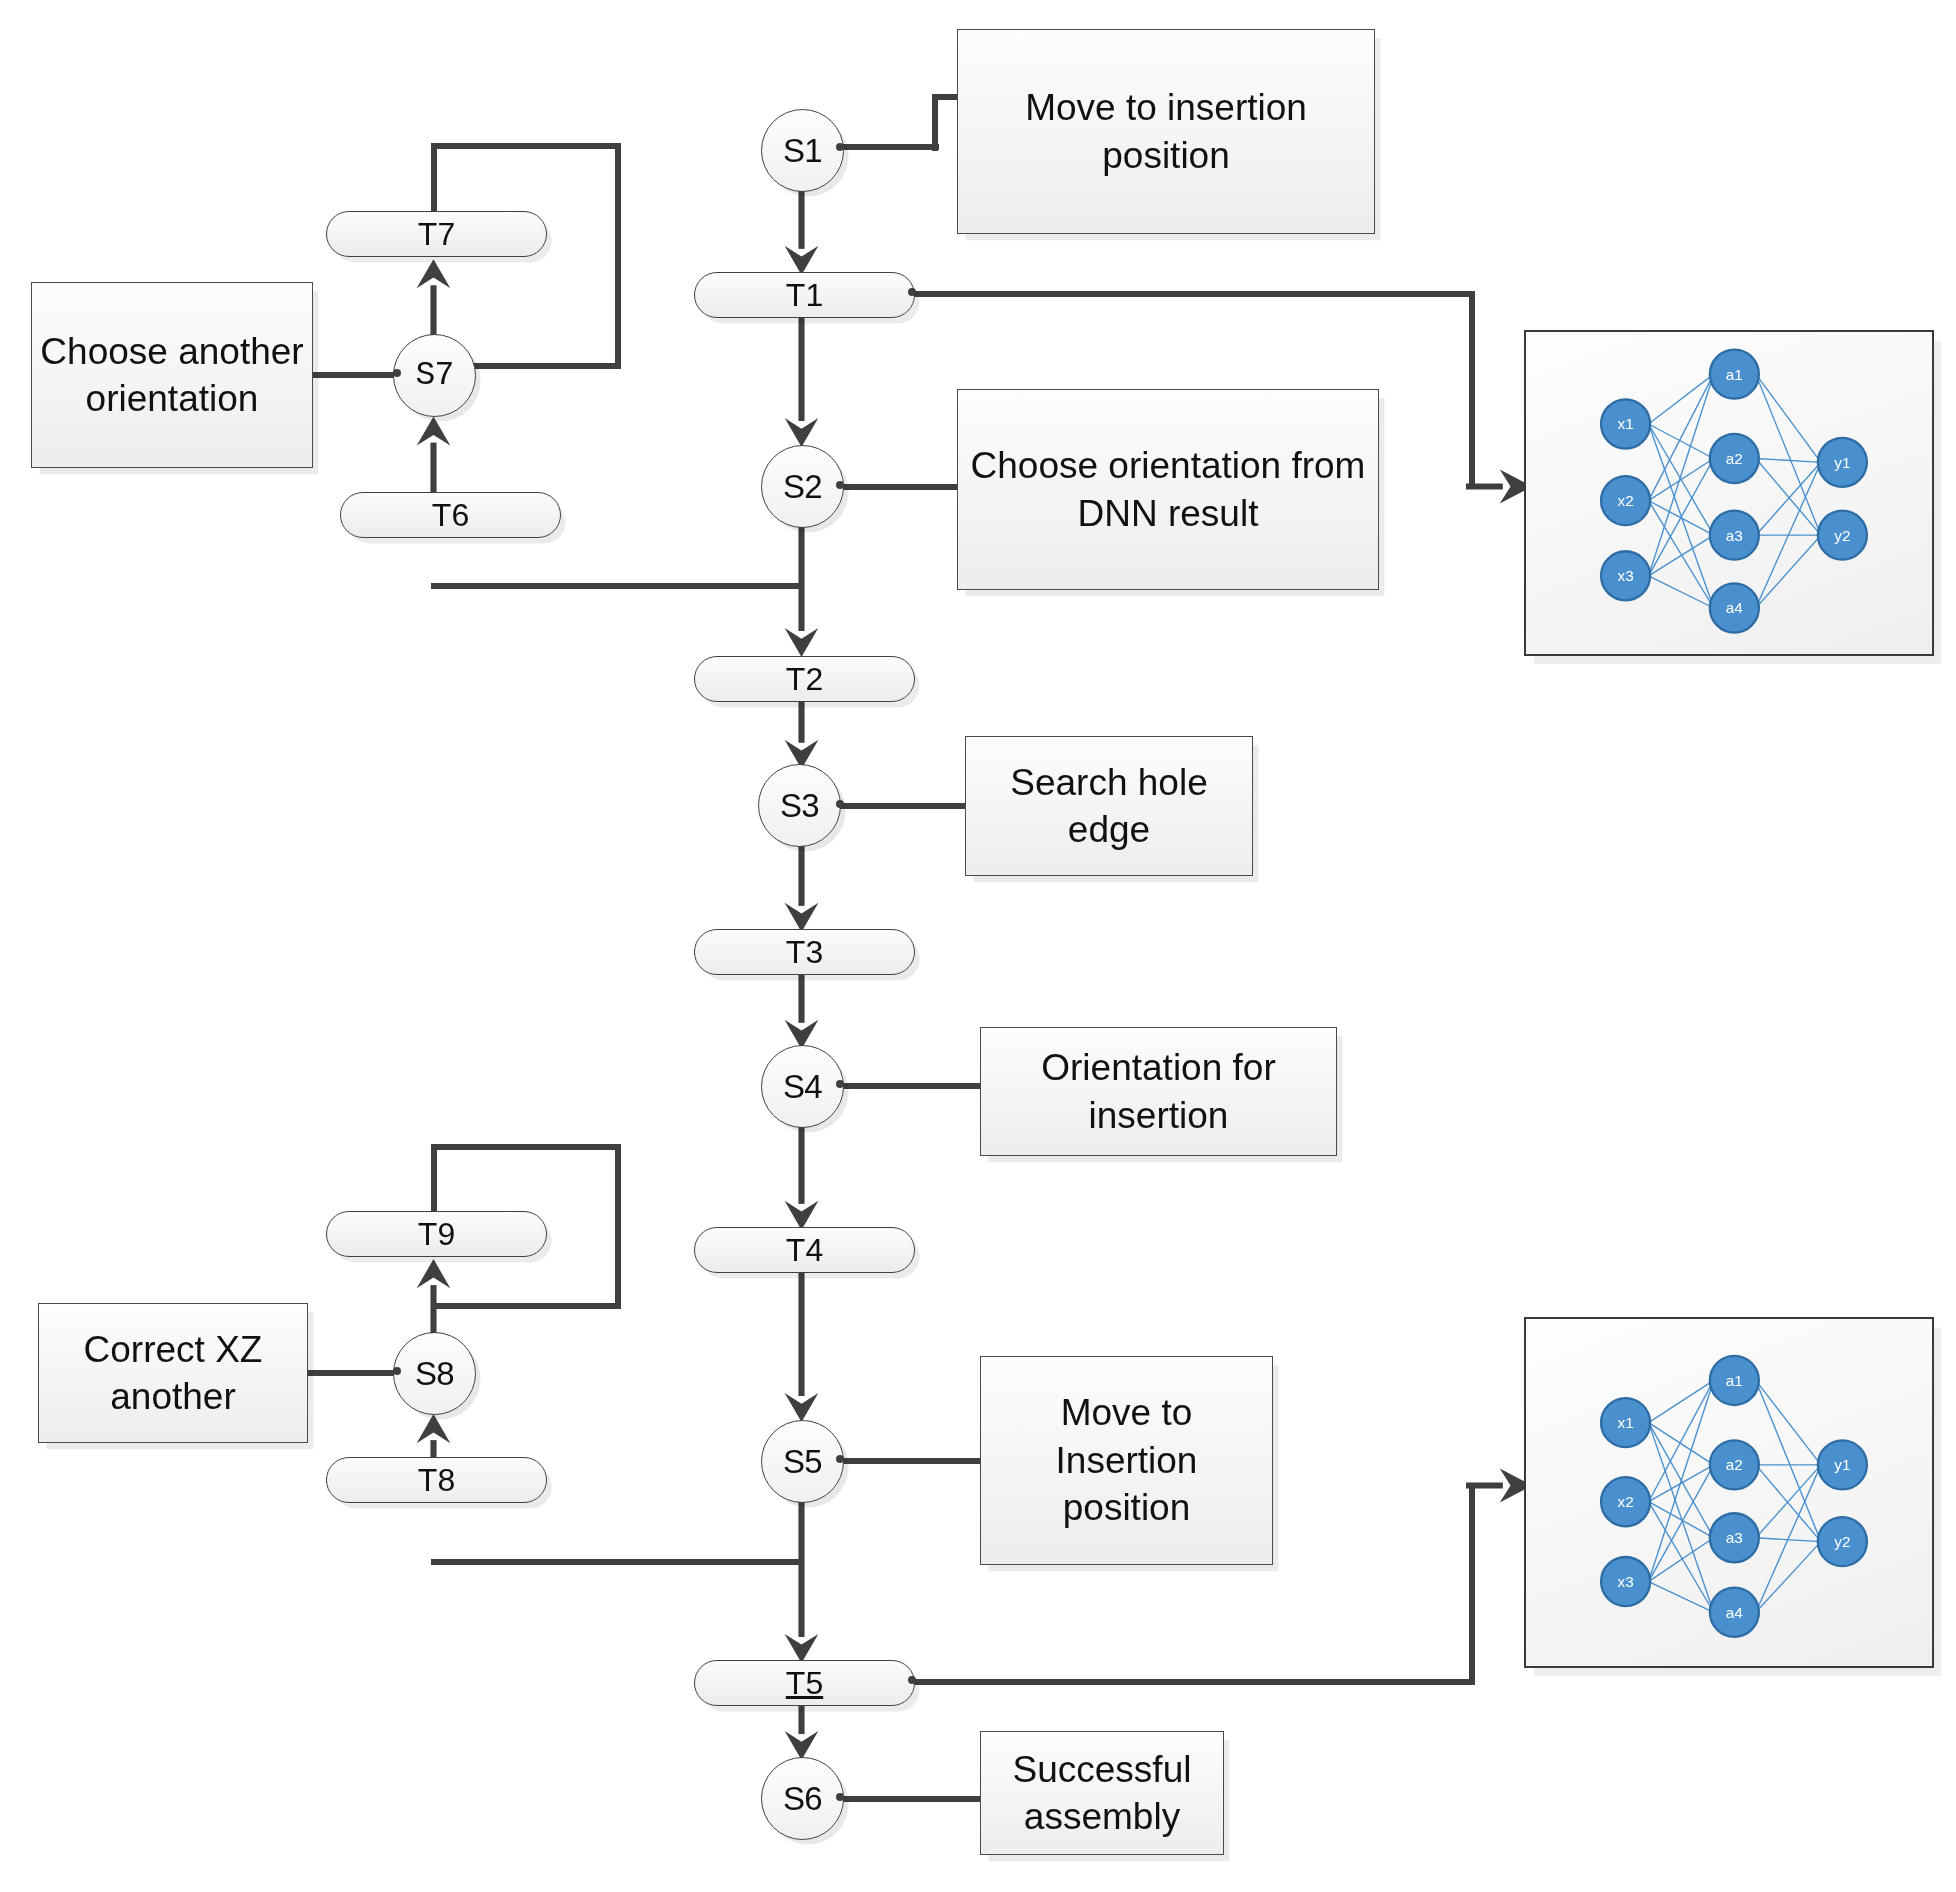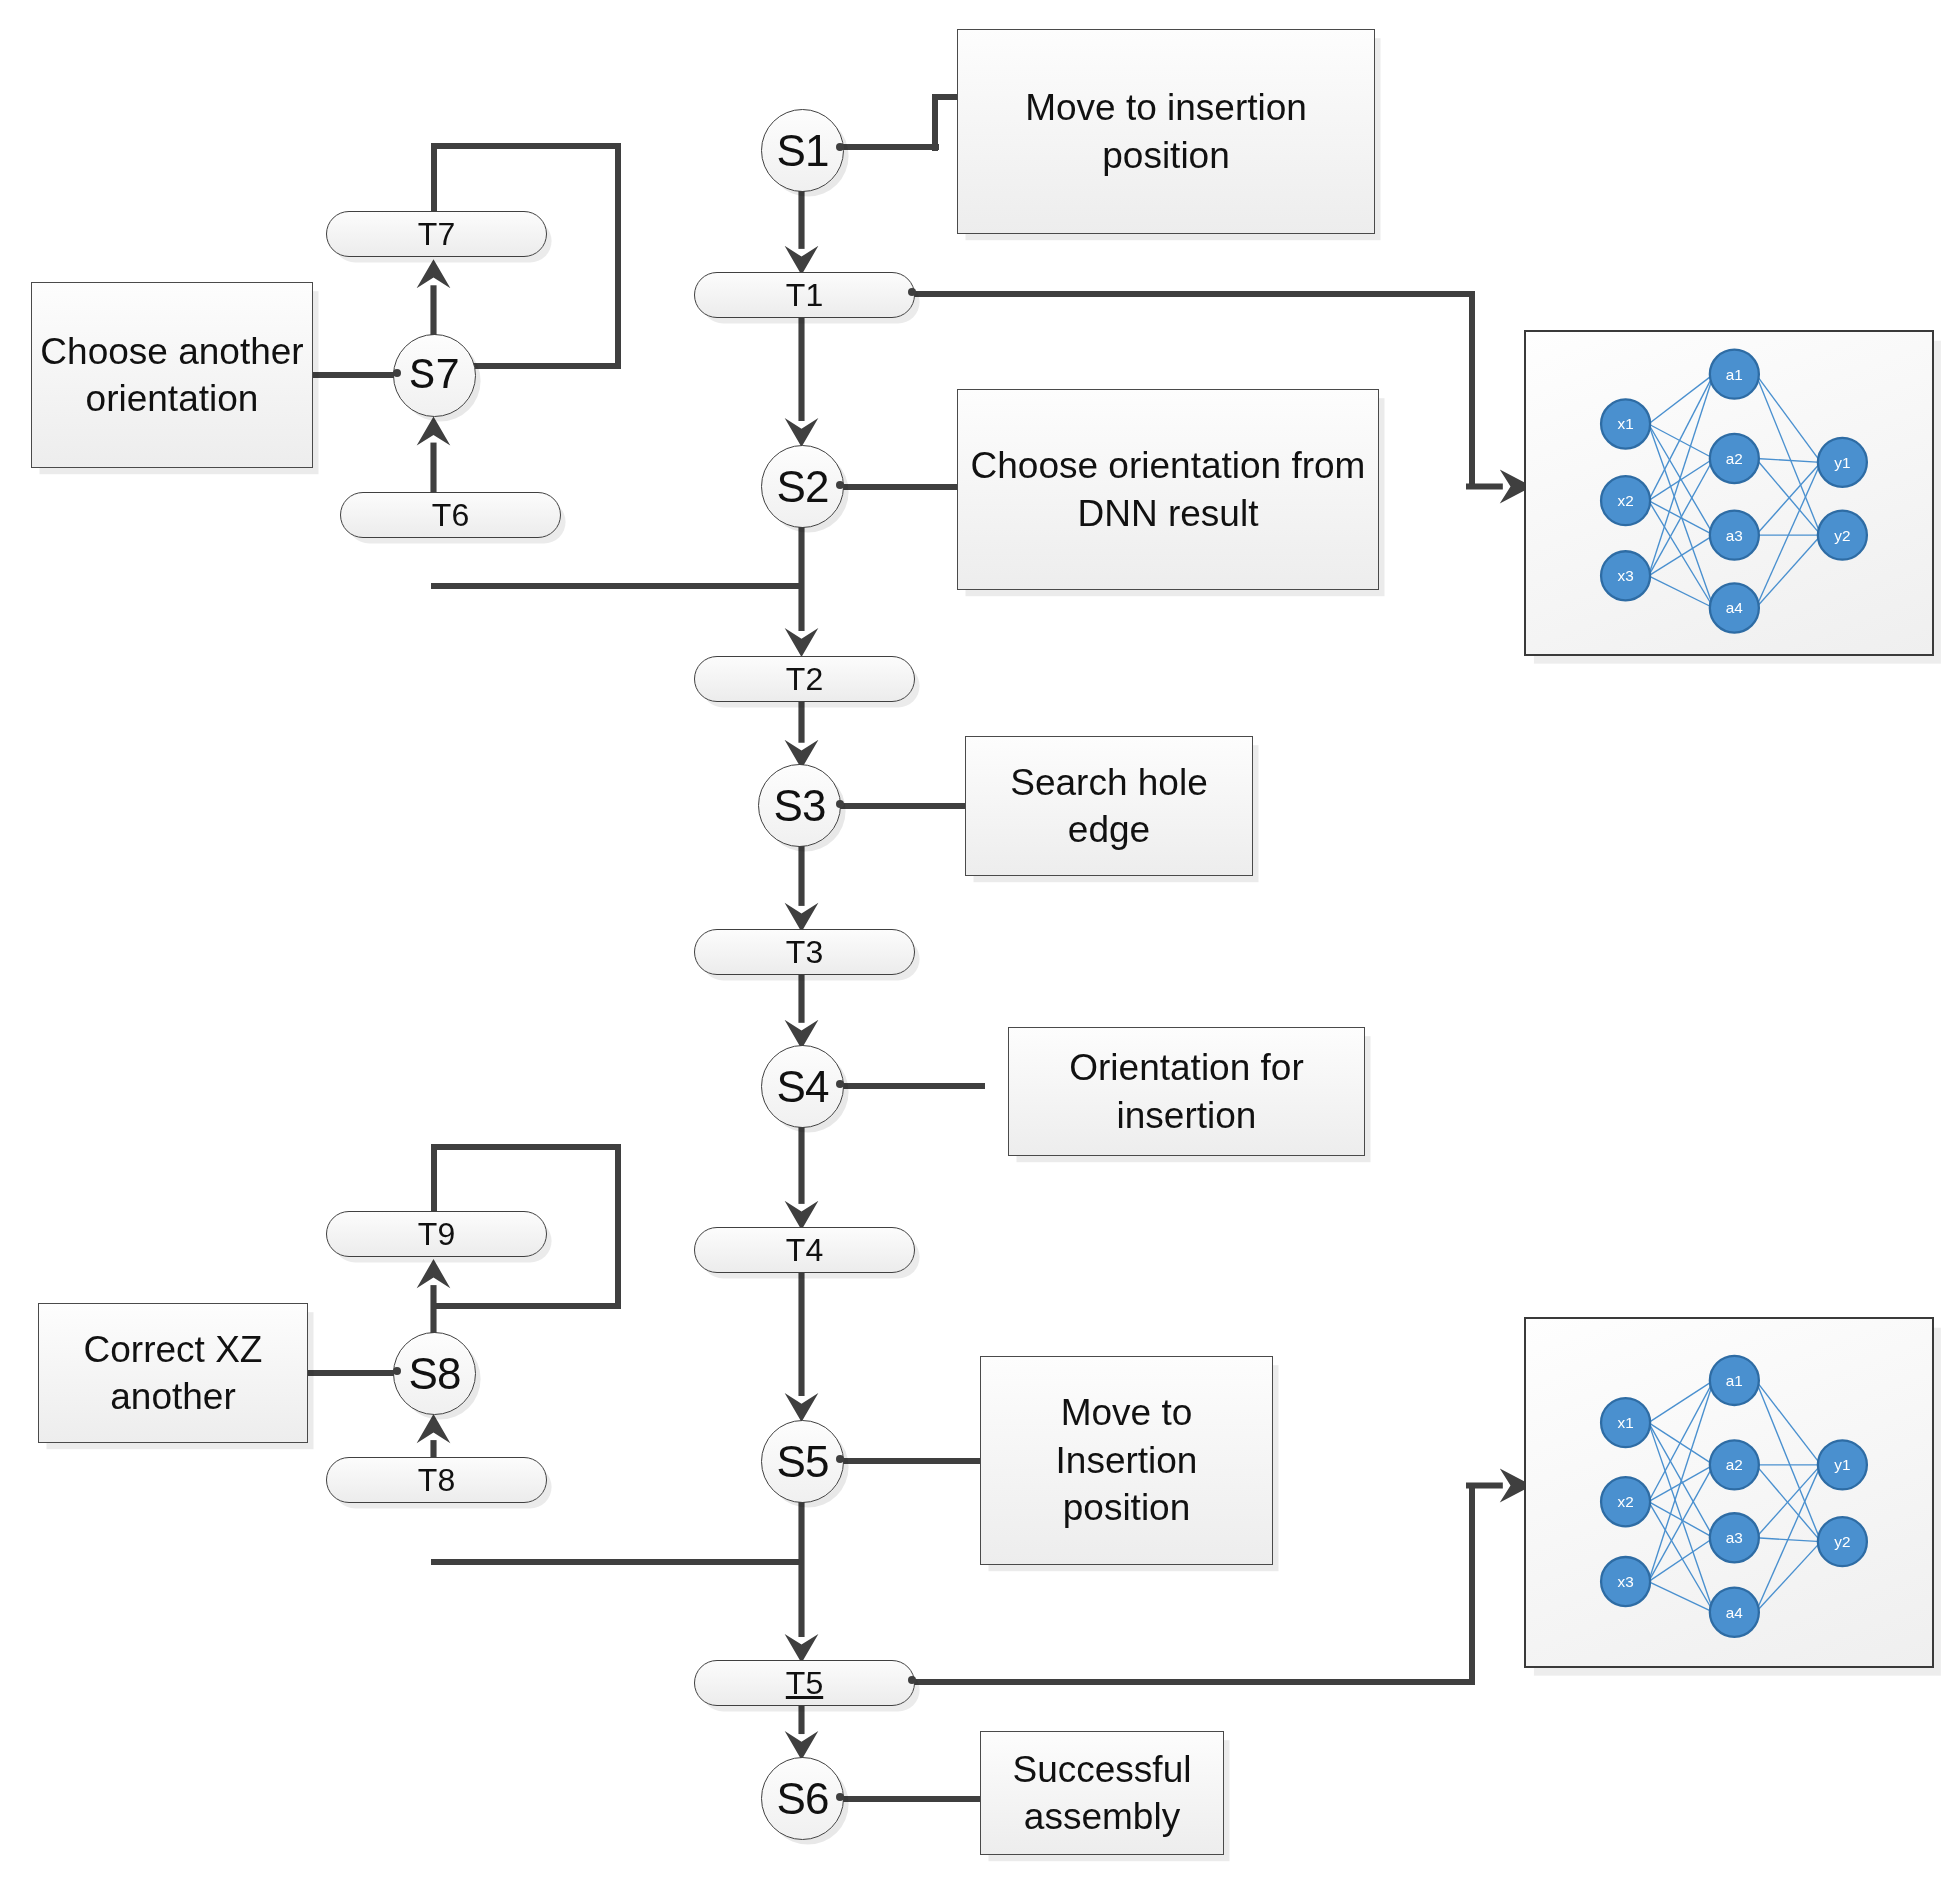--- a/index.html
+++ b/index.html
@@ -6,21 +6,21 @@
   html,body{margin:0;padding:0;background:#ffffff;}
   body{font-family:"Liberation Sans","DejaVu Sans",sans-serif;}
   #canvas{position:relative;width:1957px;height:1892px;background:#ffffff;overflow:hidden;}
 
   
   .state-circle{
     position:absolute;border:1.5px solid #404040;border-radius:50%;
     background:linear-gradient(180deg,#fdfdfd 0%,#f0f0f0 100%);
     box-shadow:5.4px 5.4px 0 -0.8px rgba(0,0,0,0.09);
     display:flex;align-items:center;justify-content:center;
-    color:#111;font-size:44px;line-height:1;letter-spacing:-0.8px;
+    color:#111;font-size:33px;line-height:1;letter-spacing:-0.8px;
     z-index:6;
   }
   .trans-pill{
     position:absolute;border:1.5px solid #404040;border-radius:31px;
     background:linear-gradient(180deg,#fcfcfc 0%,#ececec 100%);
     box-shadow:6.1px 7px 0 -1.5px rgba(0,0,0,0.08);
     display:flex;align-items:center;justify-content:center;
     color:#111;font-size:32px;line-height:1;
     z-index:6;
   }
@@ -215,21 +215,21 @@
 
   <div class="note-box" style="left:957px;top:29px;width:418px;height:205px;">
     <span>Move to insertion position</span>
   </div>
   <div class="note-box" style="left:957px;top:389px;width:422px;height:201px;">
     <span>Choose orientation from DNN result</span>
   </div>
   <div class="note-box" style="left:965px;top:736px;width:288px;height:140px;">
     <span>Search hole edge</span>
   </div>
-  <div class="note-box" style="left:980px;top:1027px;width:357px;height:129px;margin-left:28px;">
+  <div class="note-box" style="left:980px;top:1027px;width:357px;height:129px;">
     <span>Orientation for insertion</span>
   </div>
   <div class="note-box" style="left:980px;top:1356px;width:293px;height:209px;">
     <span>Move to Insertion position</span>
   </div>
   <div class="note-box" style="left:980px;top:1731px;width:244px;height:124px;">
     <span>Successful assembly</span>
   </div>
   <div class="note-box" style="left:31px;top:282px;width:282px;height:186px;">
     <span>Choose another orientation</span>

